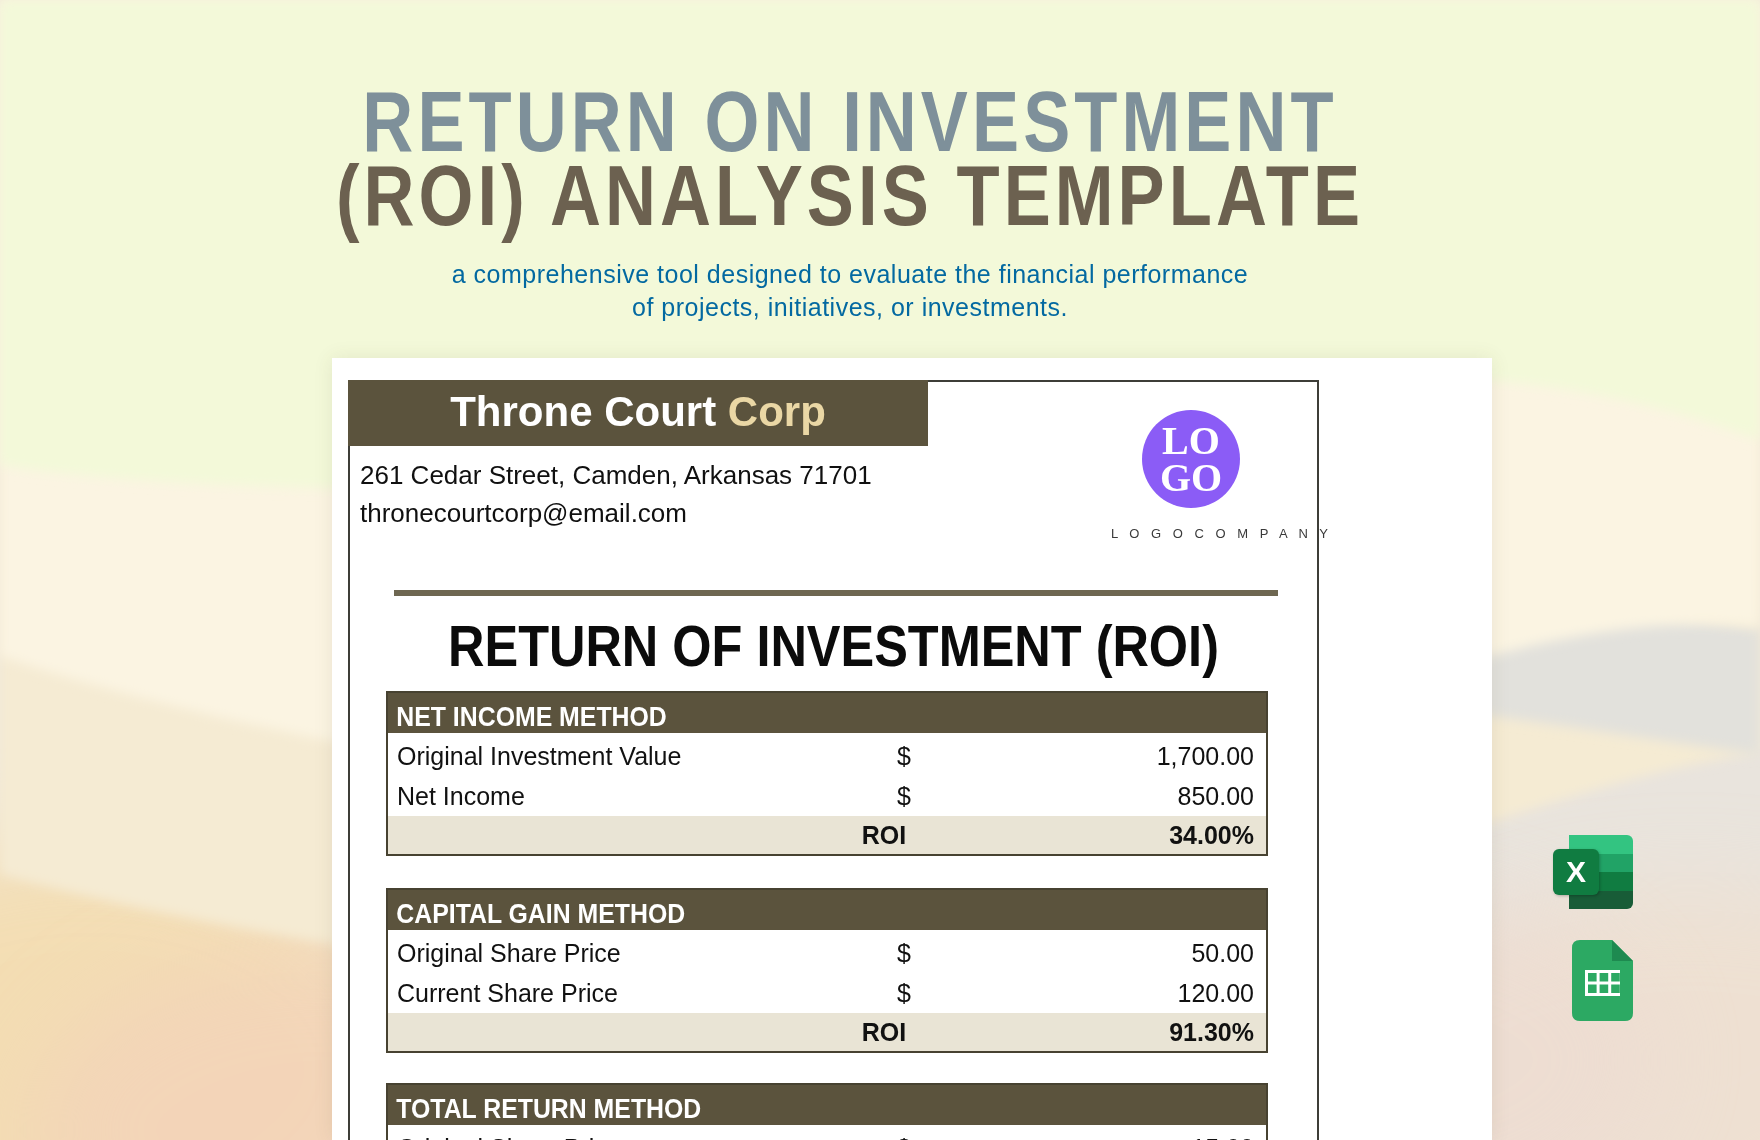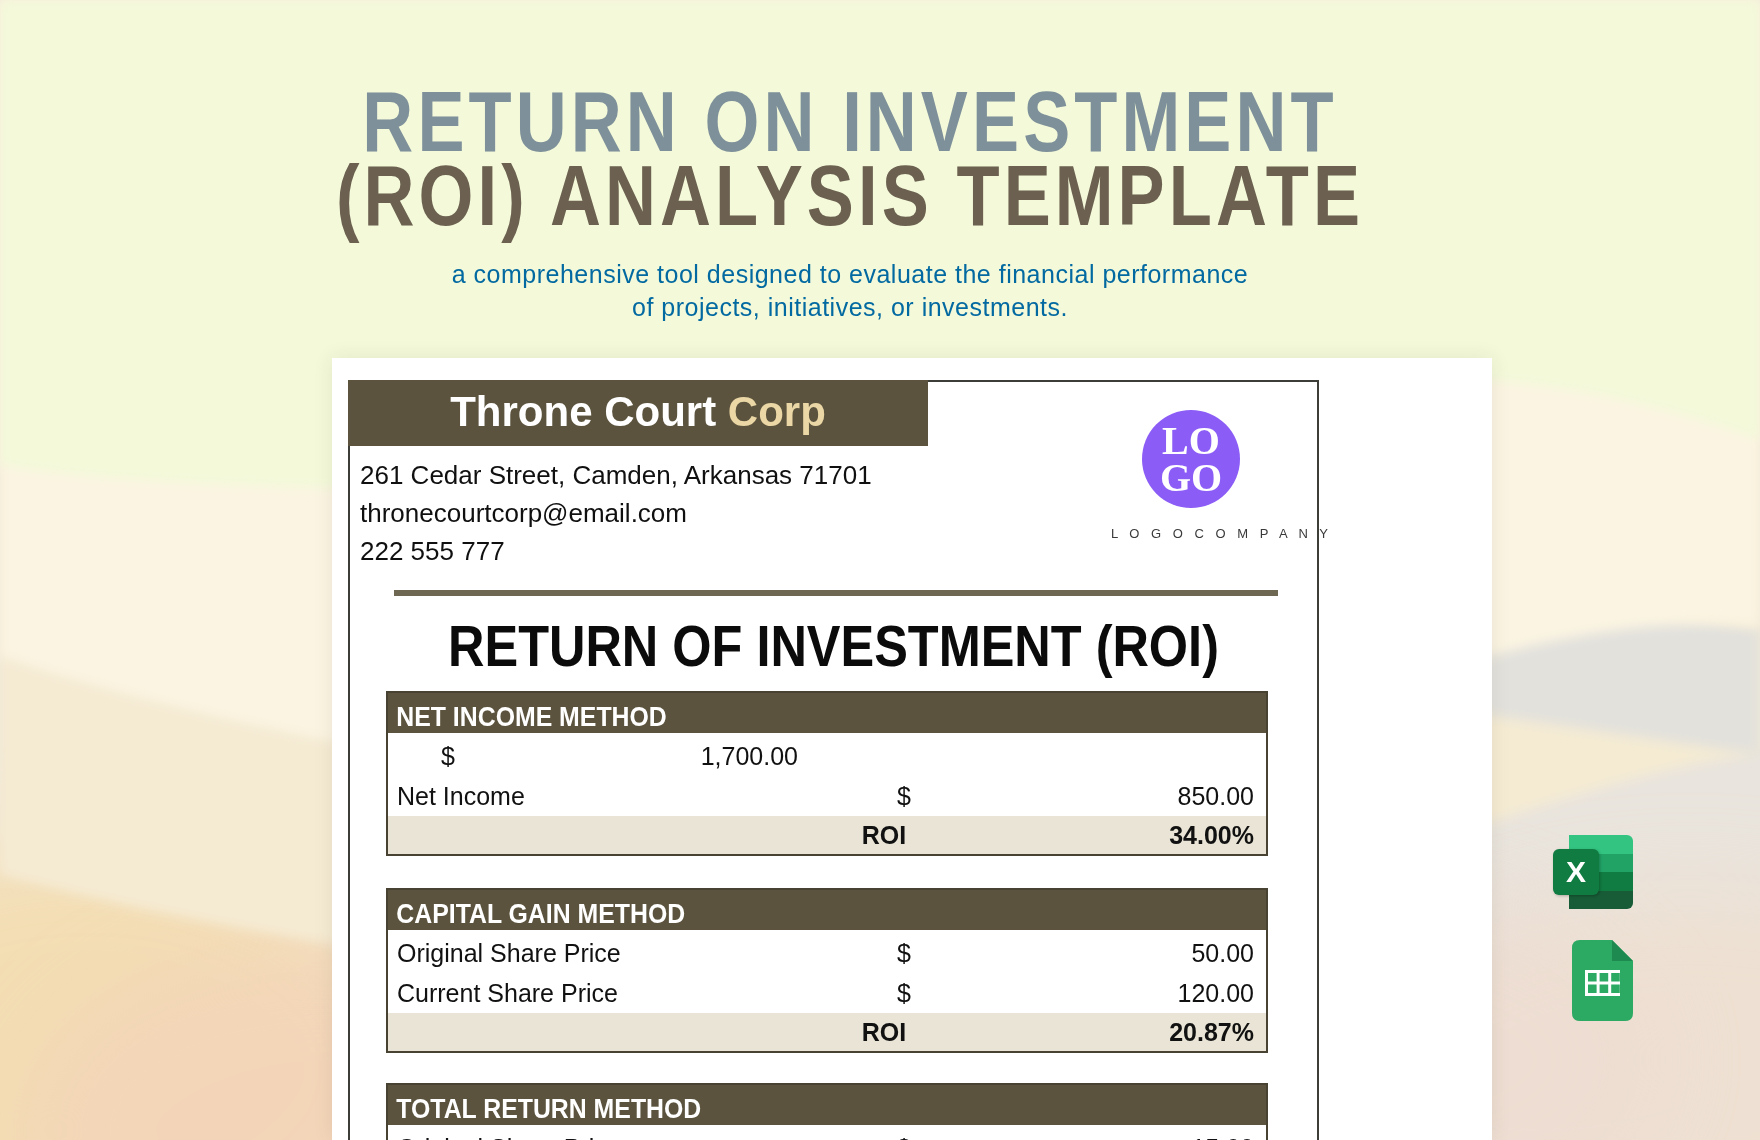--- a/index.html
+++ b/index.html
@@ -136,37 +136,37 @@
 <div class="card">
   <div class="page">
 
     <div class="company-bar">
       <span>Throne Court </span><span class="company-corp">Corp</span>
     </div>
 
     <div class="contact">
       <div>261 Cedar Street, Camden, Arkansas 71701</div>
       <div>thronecourtcorp@email.com</div>
-      <div>222 555 777</div>
     </div>
 
     <div class="logo-circle">
       <div>LO</div>
       <div>GO</div>
     </div>
     <div class="logo-caption">L O G O   C O M P A N Y</div>
 
     <div class="rule"></div>
     <div class="doc-heading">RETURN OF INVESTMENT (ROI)</div>
 
     <div class="tbl tbl-1">
       <div class="tbl-head">
         <span class="tbl-head-label">NET INCOME METHOD</span>
       </div>
       <div class="tbl-row">
+        <span class="cell-label">Original Investment Value</span>
         <span class="cell-cur">$</span>
         <span class="cell-val">1,700.00</span>
       </div>
       <div class="tbl-row">
         <span class="cell-label">Net Income</span>
         <span class="cell-cur">$</span>
         <span class="cell-val">850.00</span>
       </div>
       <div class="tbl-row roi-row">
         <span class="roi-spacer"></span>
@@ -185,21 +185,21 @@
         <span class="cell-val">50.00</span>
       </div>
       <div class="tbl-row">
         <span class="cell-label">Current Share Price</span>
         <span class="cell-cur">$</span>
         <span class="cell-val">120.00</span>
       </div>
       <div class="tbl-row roi-row">
         <span class="roi-spacer"></span>
         <span class="roi-label">ROI</span>
-        <span class="cell-val">20.87%</span>
+        <span class="cell-val">91.30%</span>
       </div>
     </div>
 
     <div class="tbl tbl-3">
       <div class="tbl-head">
         <span class="tbl-head-label">TOTAL RETURN METHOD</span>
       </div>
       <div class="tbl-row">
         <span class="cell-label">Original Share Price</span>
         <span class="cell-cur">$</span>

